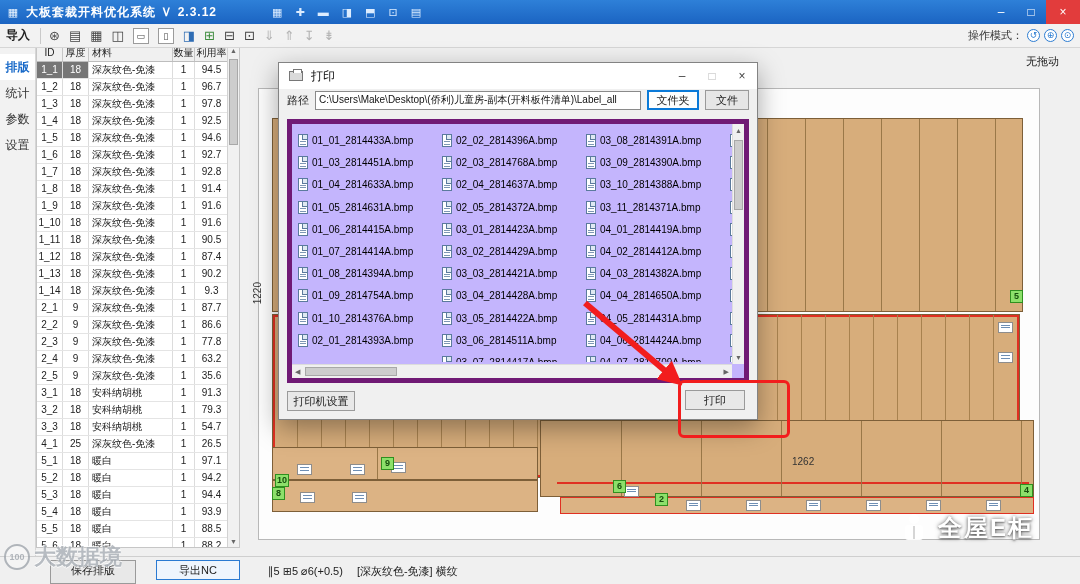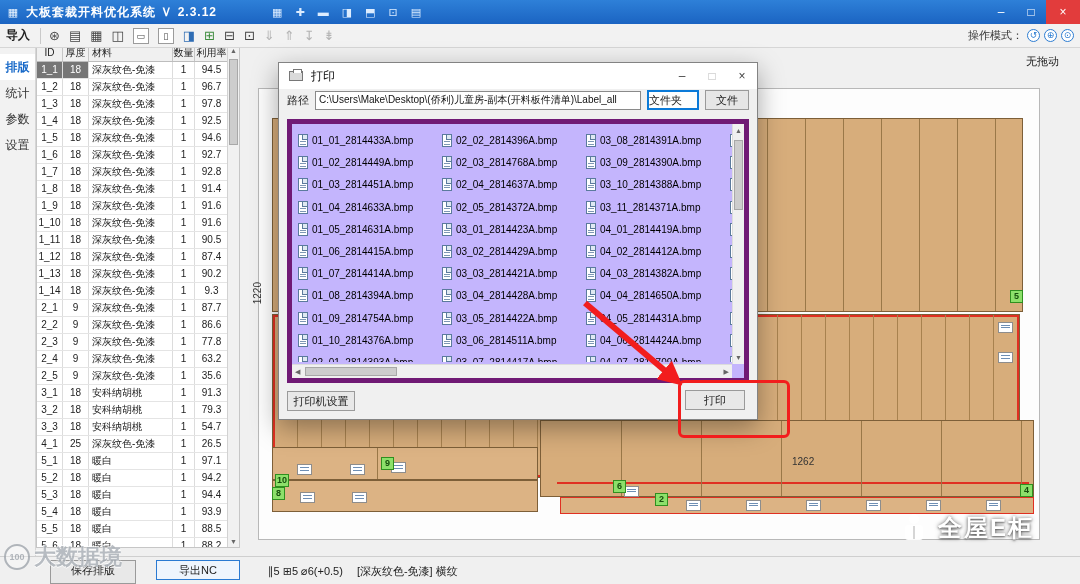--- a/index.html
+++ b/index.html
@@ -77,21 +77,21 @@
   #dtitle{position:absolute;left:0;top:0;right:0;height:26px;background:#fff;display:flex;align-items:center}
   #printer-icon{width:14px;height:10px;background:#dadada;border:1px solid #777;margin-left:10px;position:relative}
   #printer-icon::before{content:"";position:absolute;left:3px;top:-3px;width:7px;height:3px;background:#fff;border:1px solid #777;border-bottom:none}
   #dtitle-label{font-size:12px;margin-left:8px;color:#111}
   #dbtns{margin-left:auto;display:flex}
   .dbtn{width:30px;height:26px;display:flex;align-items:center;justify-content:center;font-size:12px;color:#444}
   .dbtn.disabled{color:#b9b9b9}
   #path-row{position:absolute;left:8px;top:26px;right:8px;height:22px;display:flex;align-items:center;gap:6px}
   #path-label{font-size:11px;color:#222;flex:0 0 auto}
   #path-input{flex:1;height:19px;background:#fff;border:1px solid #8a8a8a;font-size:10px;padding:0 3px;font-family:inherit;color:#111;min-width:0}
-  #folder-btn{flex:0 0 52px;height:20px;line-height:17px;background:#fdfefe;border:2px solid #0a7ad8;font-size:11px;}
+  #folder-btn{flex:0 0 52px;height:20px;line-height:17px;background:#fdfefe;border:2px solid #0a7ad8;font-size:11px;text-align:center}
   #file-btn{flex:0 0 44px;height:20px;line-height:18px;background:#e6e6e6;border:1px solid #9a9a9a;font-size:11px;text-align:center}
   #flist{position:absolute;left:8px;top:56px;right:8px;bottom:36px;background:#c4b5fd;border:5px solid #701a75;overflow:hidden}
   .fcol{position:absolute;top:6px;bottom:16px;width:142px;overflow:hidden}
   .file-item{display:flex;align-items:center;gap:4px;height:21px;margin-bottom:1.2px}
   .file-icon{position:relative;width:10px;height:13px;background:#fff;border:1px solid #5b7a9d;flex:0 0 auto}
   .file-icon::before{content:"";position:absolute;top:0;right:0;width:4px;height:4px;background:#dfe9f2;border-left:1px solid #5b7a9d;border-bottom:1px solid #5b7a9d}
   .file-icon::after{content:"";position:absolute;left:1px;right:1px;top:6px;height:5px;background:repeating-linear-gradient(#7d97b5 0 1px,transparent 1px 2.5px)}
   .file-label{font-size:10px;color:#000;white-space:nowrap}
   #vscroll{position:absolute;right:0;top:0;bottom:14px;width:12px;background:#f0f0f0;border-left:1px solid #dcdcdc;font-size:7px;color:#666;text-align:center}
   #vscroll .thumb{position:absolute;left:1px;top:16px;width:9px;height:70px;background:#cdcdcd;border:1px solid #a8a8a8}
@@ -517,24 +517,20 @@
     <div id="file-btn">文件</div>
   </div>
   <div id="flist">
     <div class="fcol" id="fc1" style="left:6px">
         <div class="file-item">
           <span class="file-icon"></span>
           <span class="file-label">01_01_2814433A.bmp</span>
         </div>
         <div class="file-item">
           <span class="file-icon"></span>
-          <span class="file-label">01_02_2814449A.bmp</span>
-        </div>
-        <div class="file-item">
-          <span class="file-icon"></span>
           <span class="file-label">01_03_2814451A.bmp</span>
         </div>
         <div class="file-item">
           <span class="file-icon"></span>
           <span class="file-label">01_04_2814633A.bmp</span>
         </div>
         <div class="file-item">
           <span class="file-icon"></span>
           <span class="file-label">01_05_2814631A.bmp</span>
         </div>

